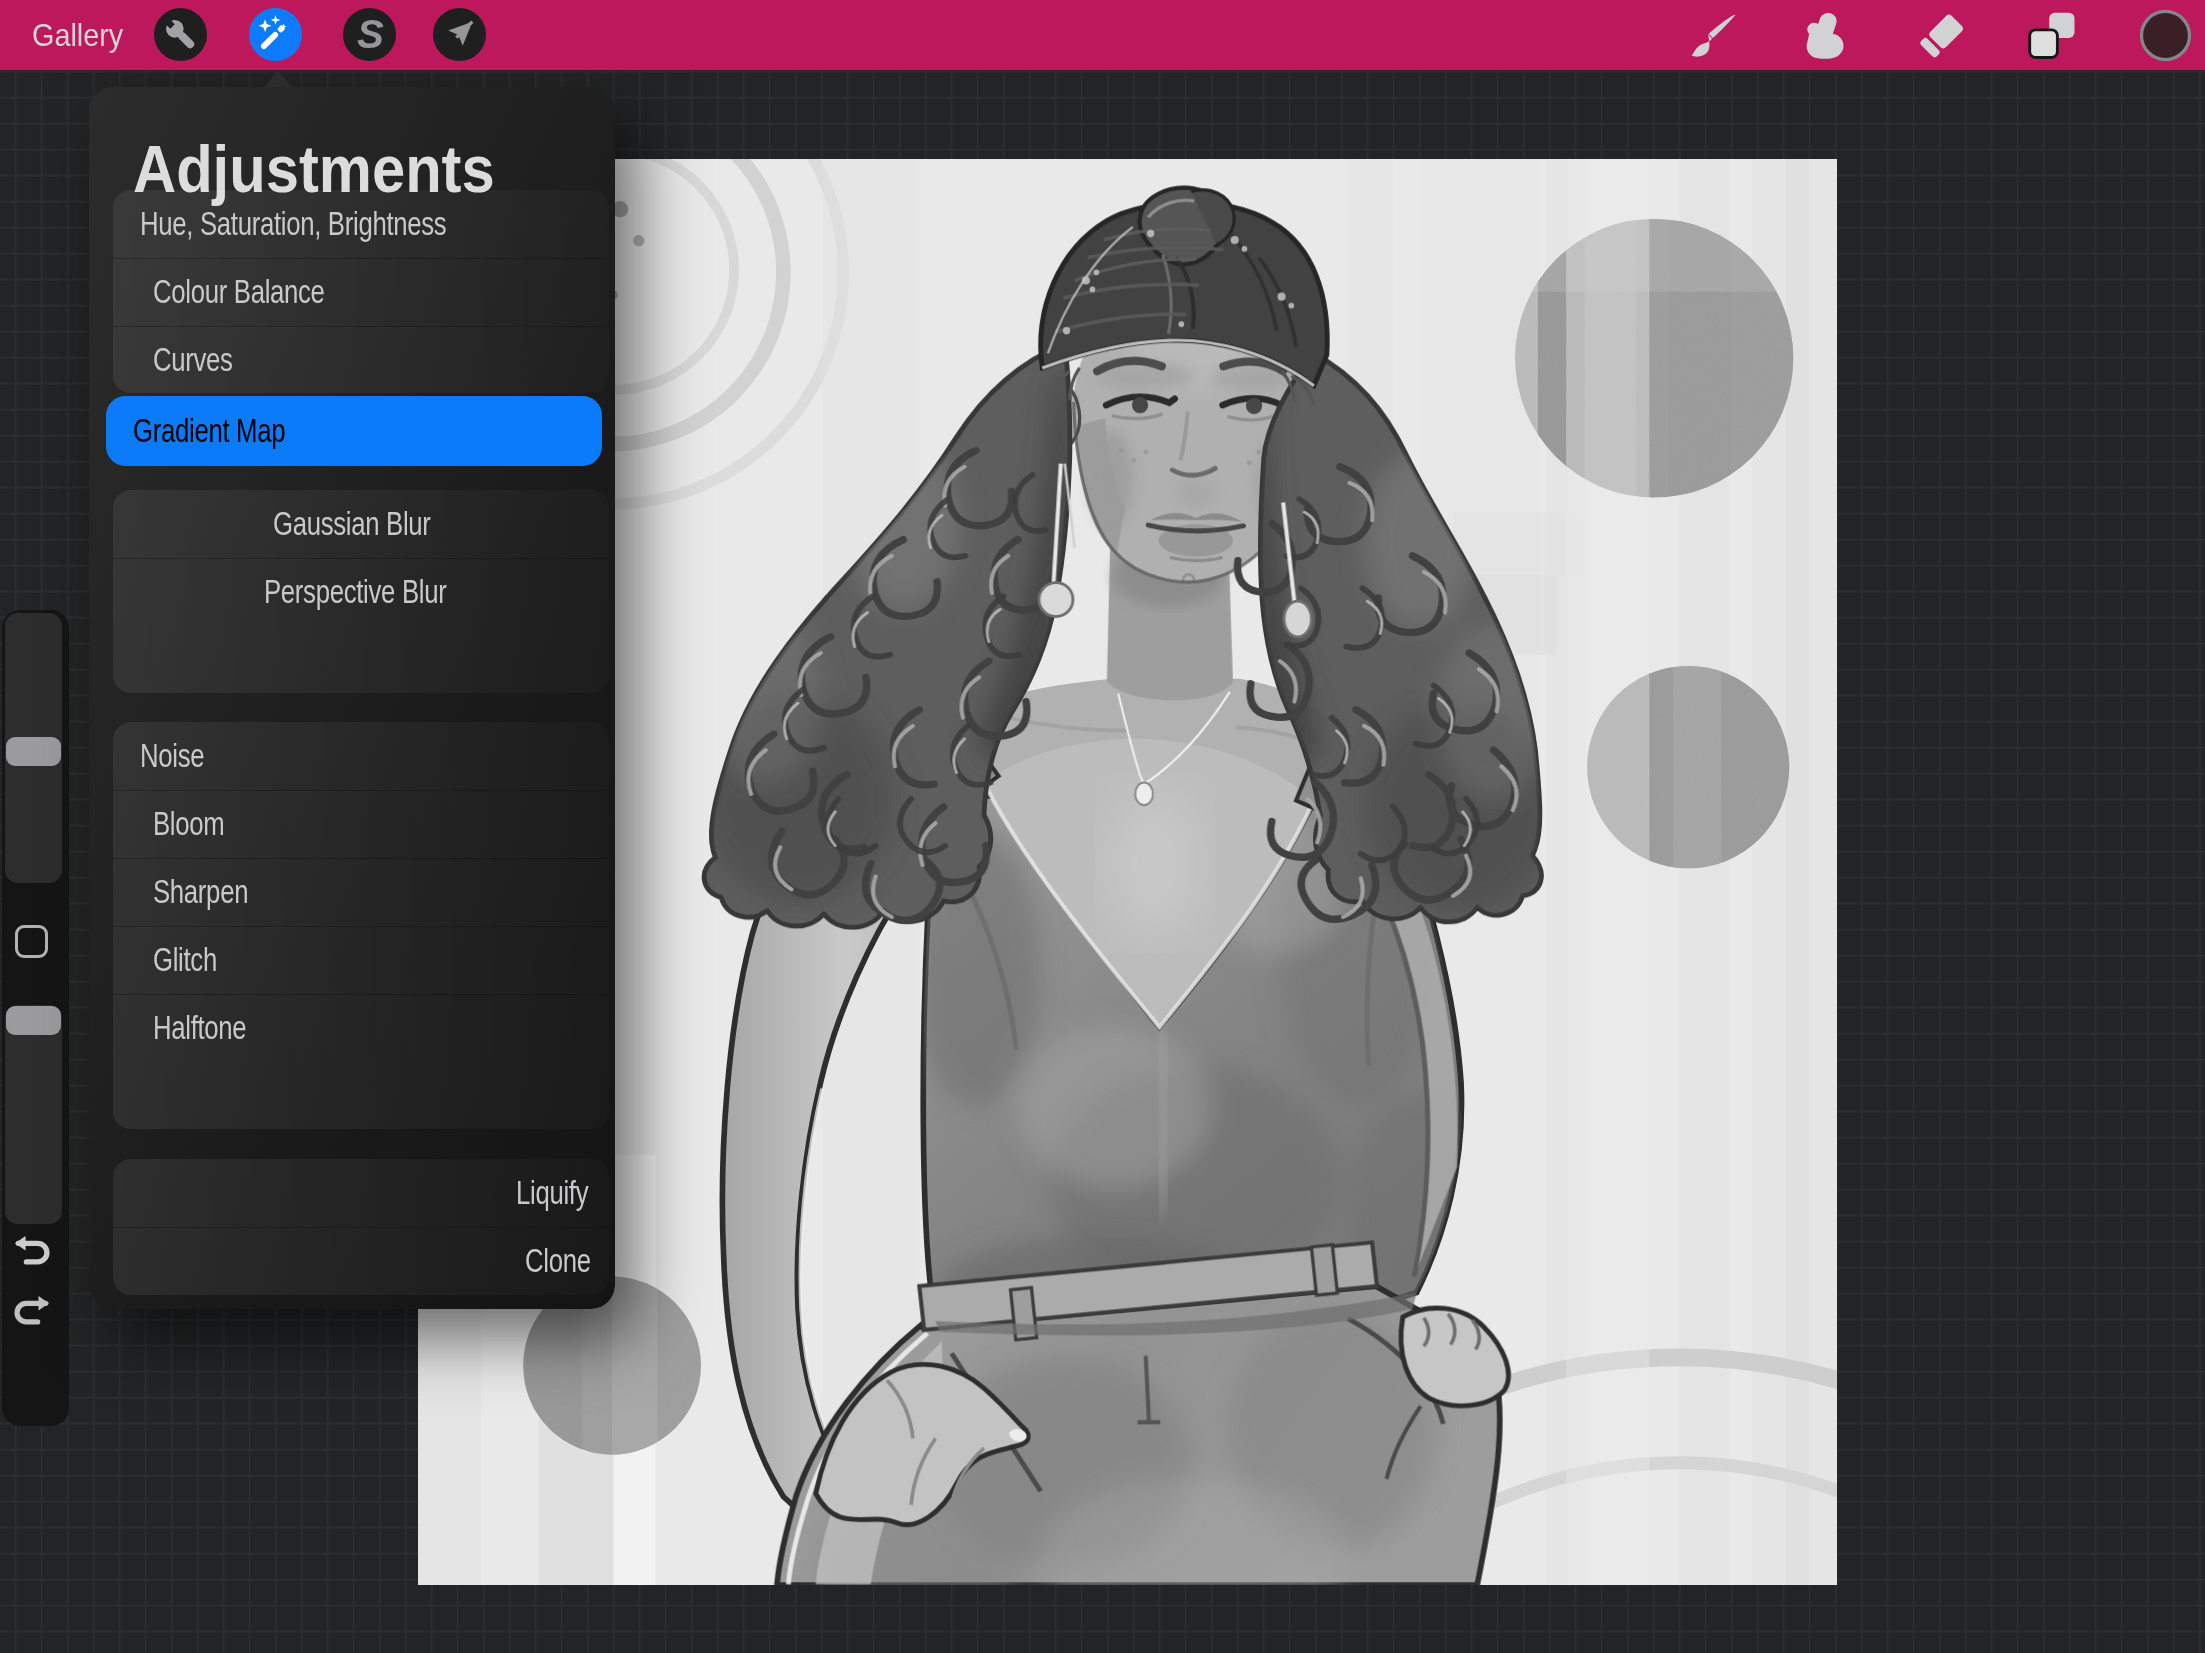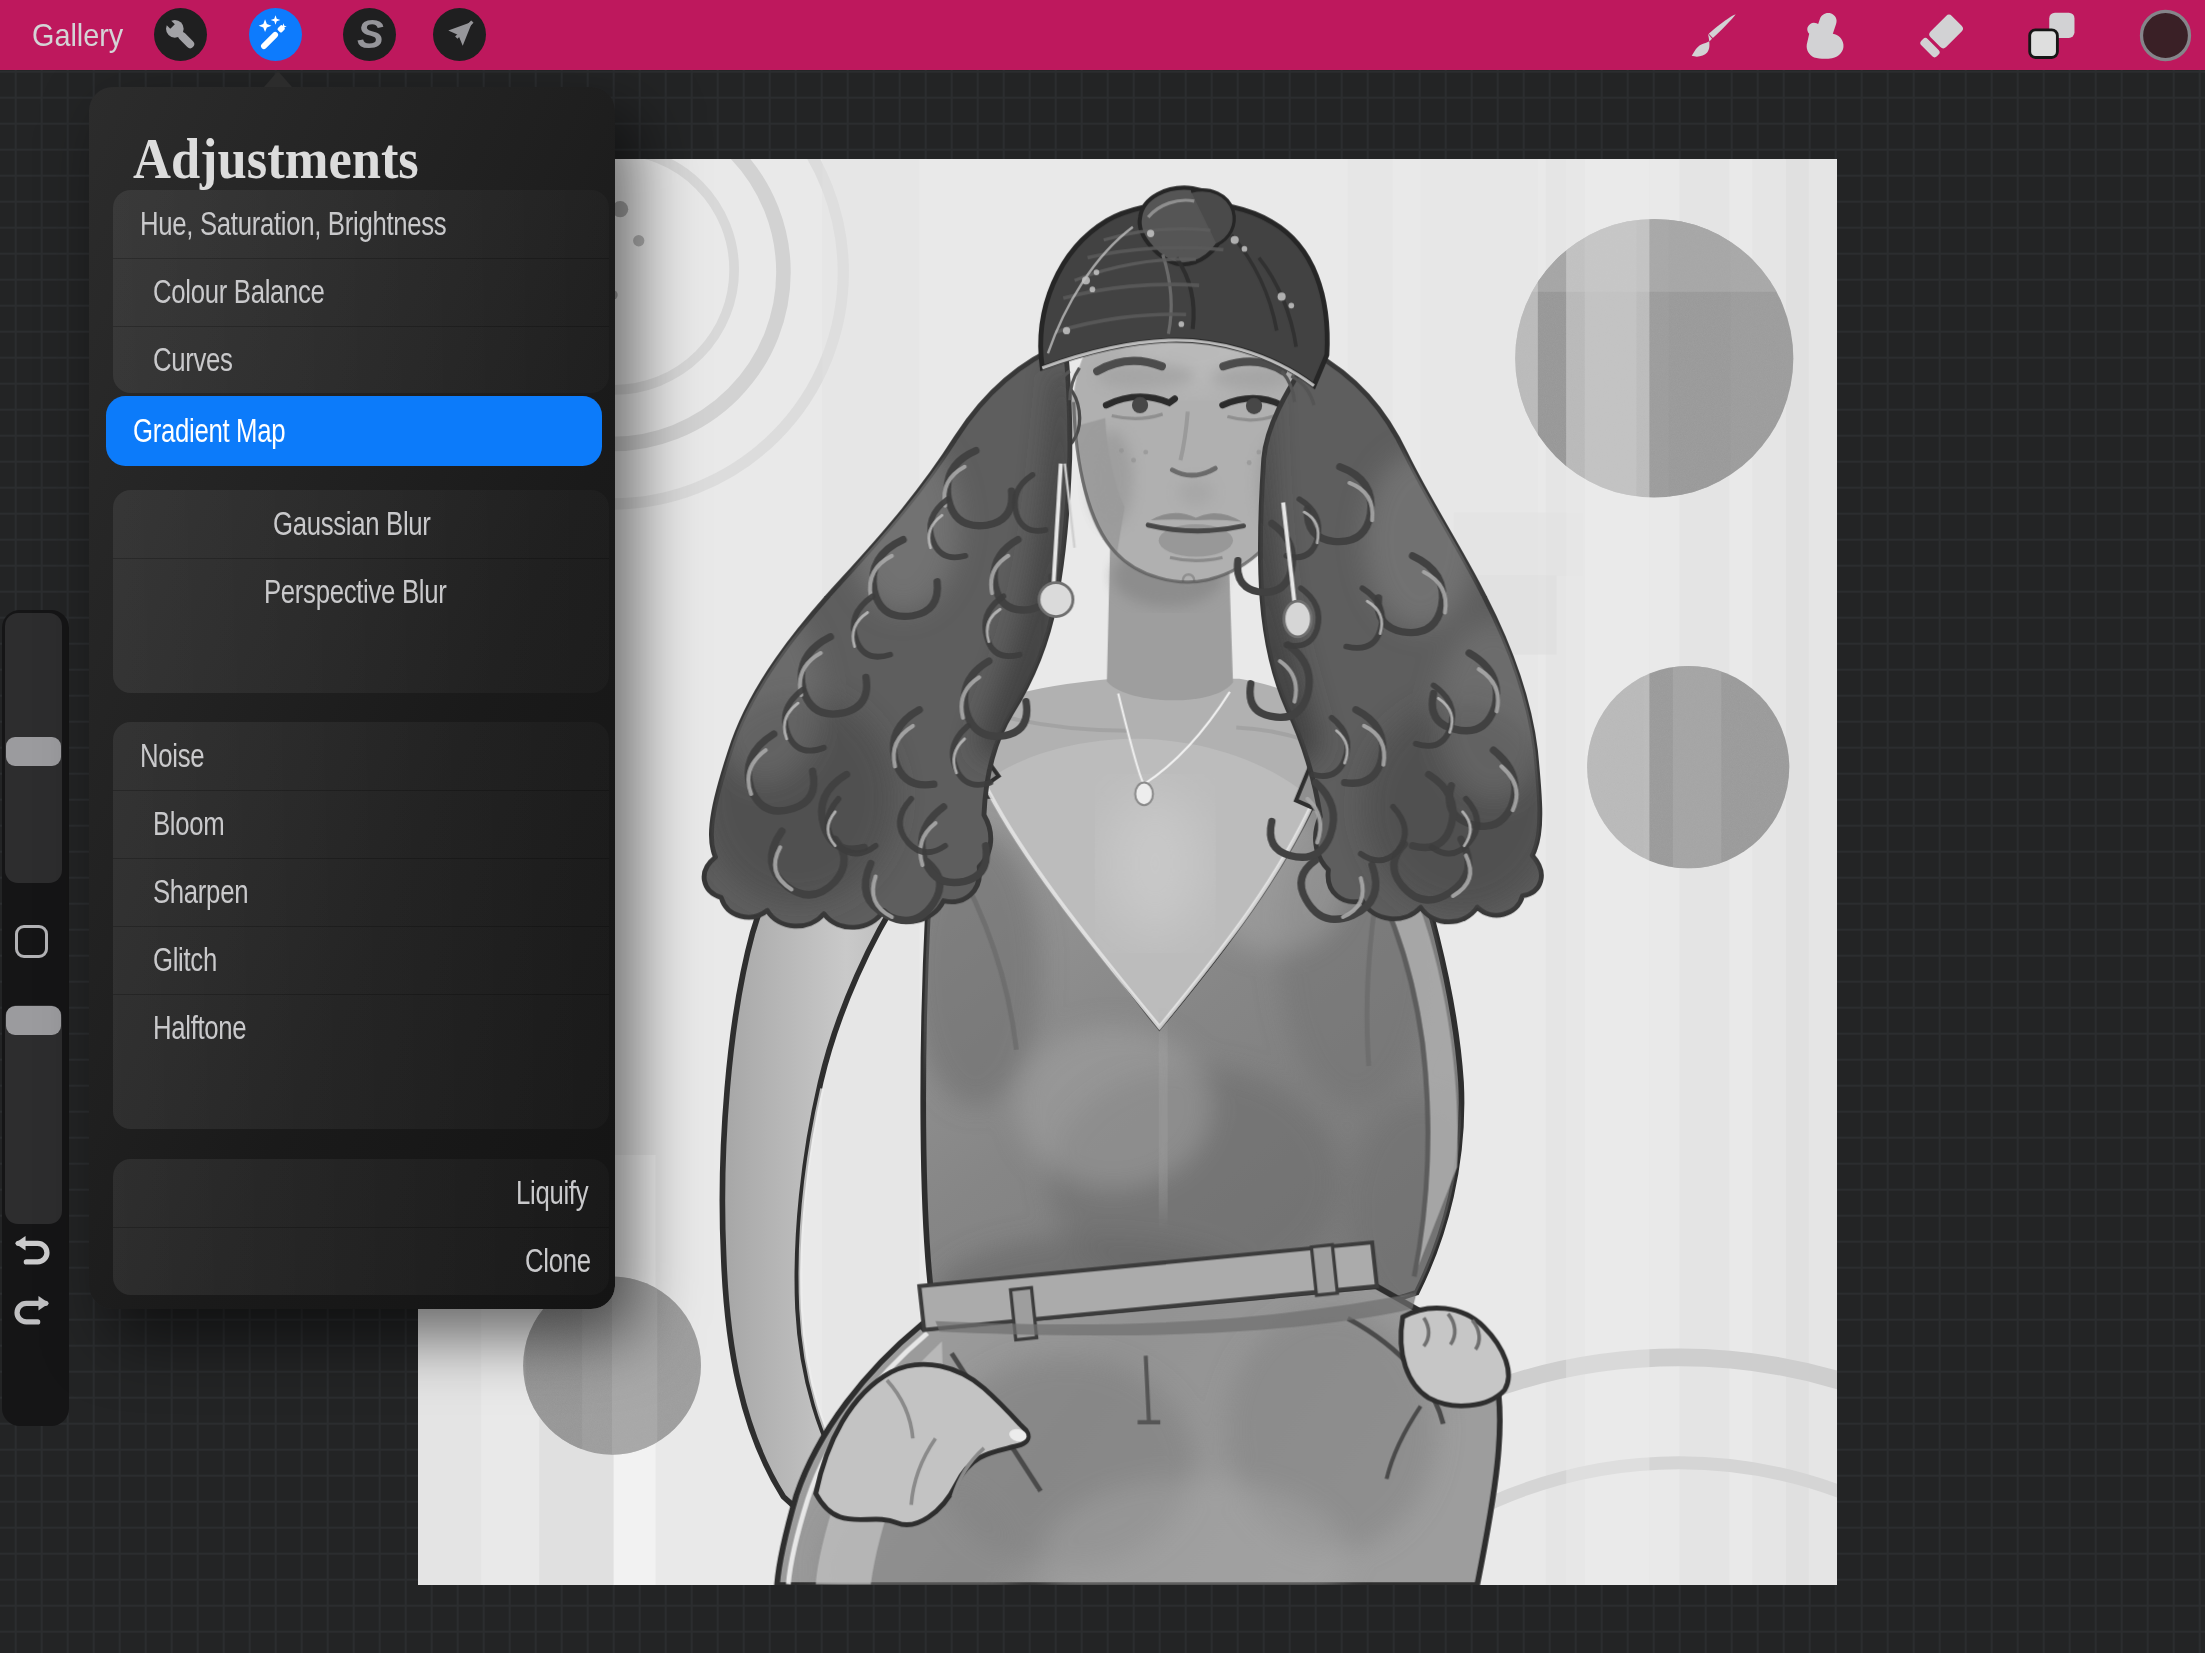--- a/index.html
+++ b/index.html
@@ -22,32 +22,32 @@
     background:#1f1f20; }
   .cbtn svg { position:absolute; left:0; top:0; }
   .ricon { position:absolute; top:6.5px; width:57px; height:57px; }
   .panel { position:absolute; left:89px; top:87px; width:526px; height:1222px;
     border-radius:24px;
     background:linear-gradient(115deg,#2c2c2c 0%, #242424 28%, #1a1a1a 62%, #141414 100%);
     box-shadow:21px 27.4px 65px rgba(0,0,0,0.55); }
   .notch { position:absolute; left:175px; top:-16px; width:0; height:0;
     border-left:14.5px solid transparent; border-right:14.5px solid transparent;
     border-bottom:16px solid #2c2c2c; }
-  .ptitle { position:absolute; left:44px; top:47px; font-size:58px; line-height:50px; font-weight:bold;
-    color:#dcdcdc; white-space:nowrap;font-family:Liberation Serif, serif; }
+  .ptitle { position:absolute; left:44px; top:57px; font-size:66px; line-height:50px; font-weight:bold;
+    color:#dcdcdc; white-space:nowrap; }
   .ptitle span { display:inline-block; transform:scaleX(0.905); transform-origin:0 50%; }
   .group { position:absolute; left:17px; width:496px; border-radius:18px; overflow:hidden;
     background:linear-gradient(to right, rgba(255,255,255,0.075), rgba(255,255,255,0.02));margin-left:7px; }
   .row { position:relative; height:68px; line-height:68px; padding-left:27px;
     font-size:33px; color:#c9c9cb; white-space:nowrap; }
   .row span, .bluerow span { display:inline-block; transform:scaleX(0.78); transform-origin:0 50%;
     letter-spacing:-0.4px; }
   .row + .row { border-top:1.6px solid rgba(0,0,0,0.22); height:68px; line-height:66px;padding-left:40px; }
   .bluerow { position:absolute; left:17px; top:309px; width:496px; height:70px;
-    border-radius:19.4px; background:#0c7bfa; color:#ffffff; font-size:33px;
+    border-radius:19.4px; background:#0c7bfa; color:#000000; font-size:33px;
     line-height:70px; padding-left:27px; white-space:nowrap; }
   .sidebar { position:absolute; left:1.6px; top:610px; width:67px; height:816px;
     border-radius:18px; background:#151516; }
   .track { position:absolute; left:3.2px; width:57px; border-radius:13px; background:#2d2d2e; }
   .handle { position:absolute; left:4.8px; width:55px; height:29px; border-radius:9px;
     background:#9b9b9e; }
   .sqbtn { position:absolute; left:13.7px; top:315px; width:33px; height:33px;
     border:3.6px solid #b2b2b5; border-radius:9px; }
 </style>
 </head>

